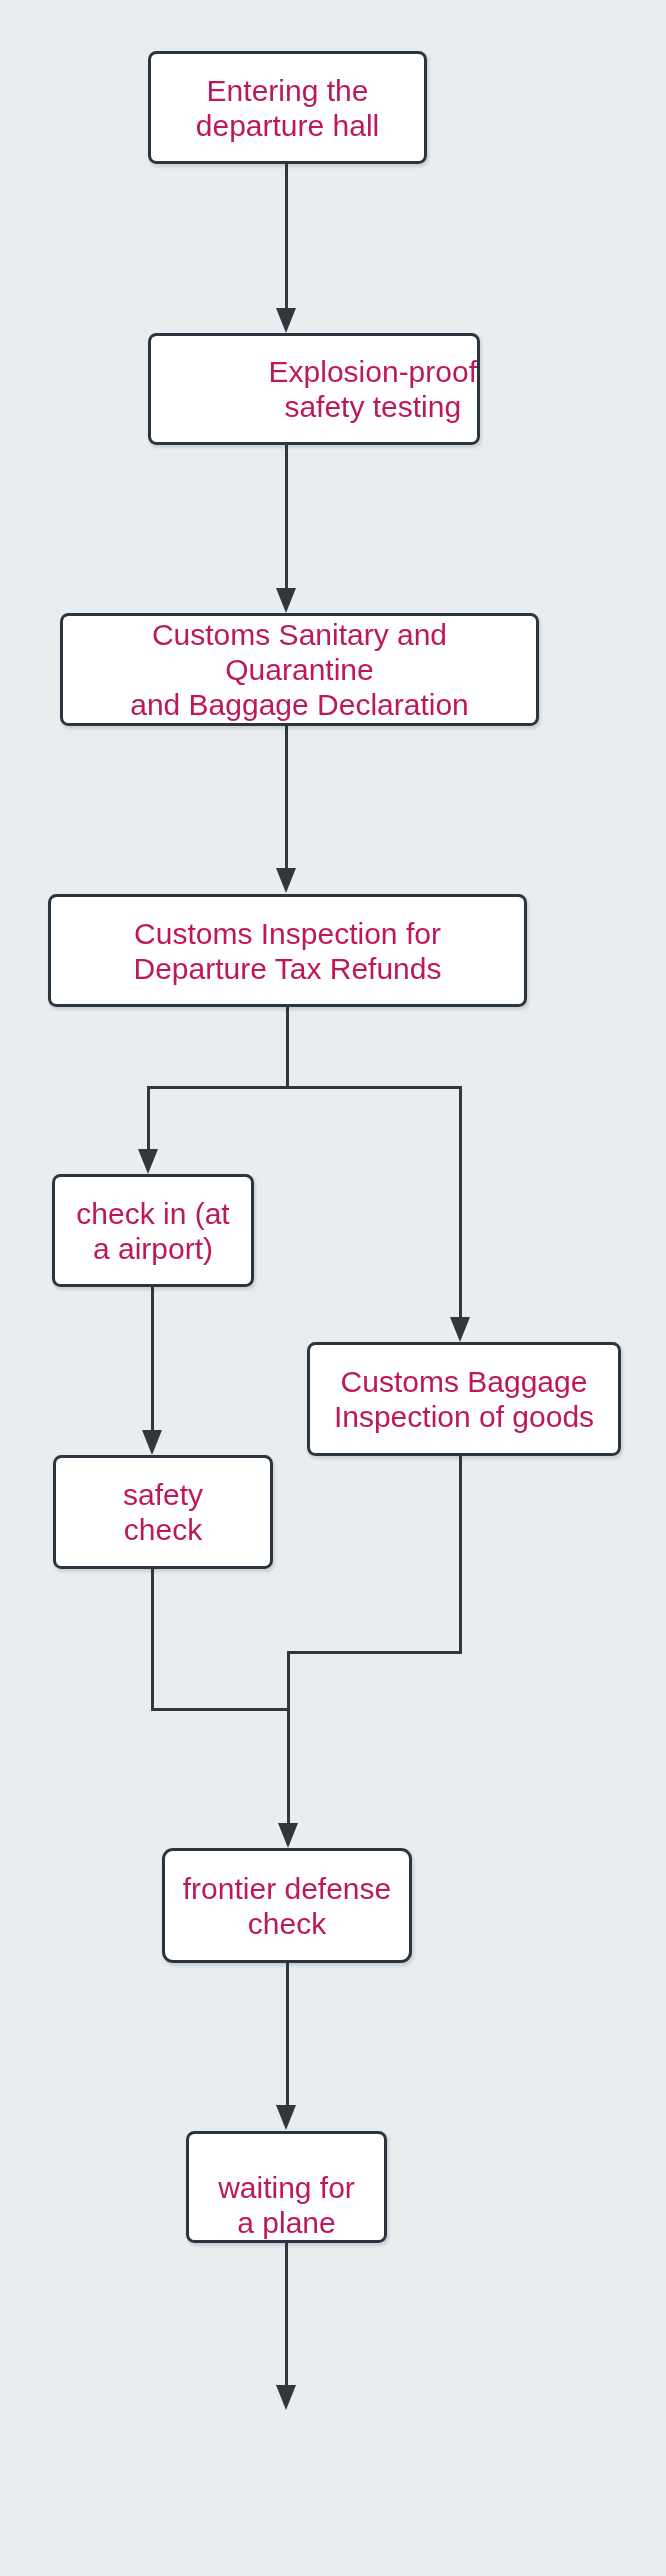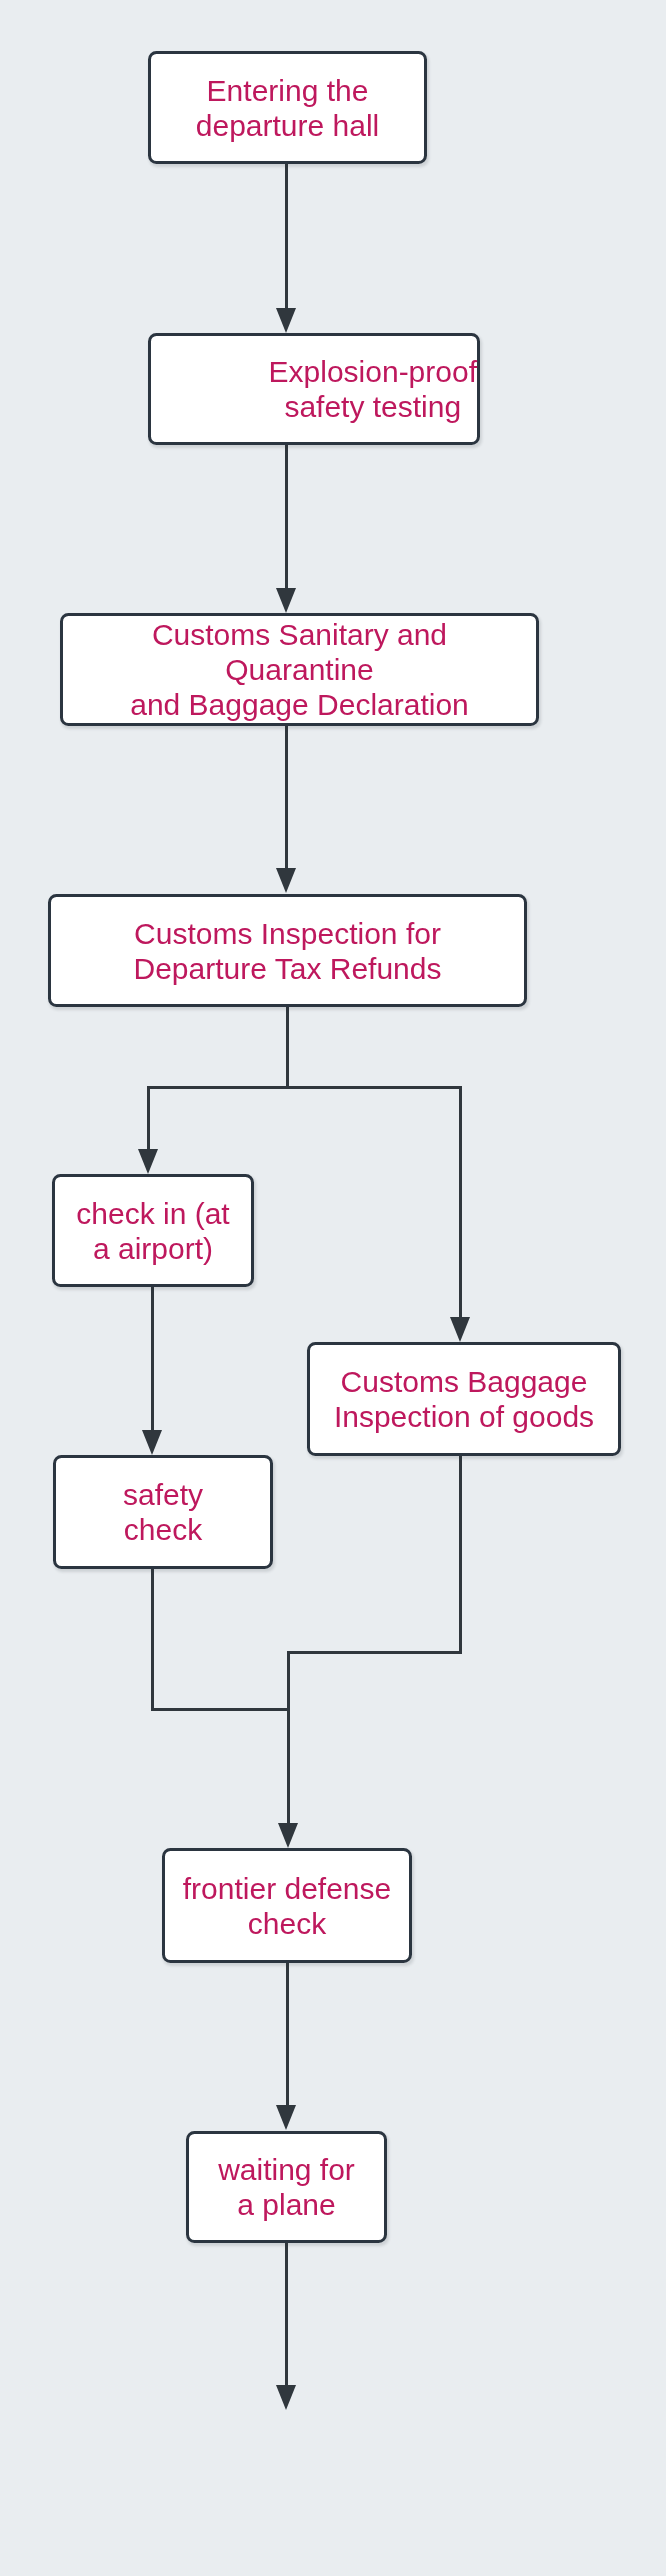--- a/index.html
+++ b/index.html
@@ -40,22 +40,22 @@
     border-top: 25px solid #30373d;
   }
   
   .n-entering   { left:148px; top:51px;   width:279px; height:113px; }
   .n-explosion  { left:148px; top:333px;  width:332px; height:112px;justify-content:flex-end; }
   .n-sanitary   { left:48px;  top:613px;  width:479px; height:113px;margin-left:12px; }
   .n-taxrefund  { left:48px;  top:894px; width:479px; height:113px; }
   .n-checkin    { left:52px;  top:1174px; width:202px; height:113px; }
   .n-baggage    { left:295px; top:1342px; width:314px; height:114px;margin-left:12px; }
   .n-safety     { left:53px;  top:1455px; width:220px; height:114px; }
-  .n-frontier   { left:162px; top:1848px; width:250px; height:115px; }
-  .n-waiting    { left:186px; top:2131px; width:201px; height:112px; }
+  .n-frontier   { left:162px; top:1848px; width:250px; height:115px;border-radius:11px; }
+  .n-waiting    { left:186px; top:2131px; width:201px; height:112px;align-items:flex-end; }
   .n-board      { left:187px; top:2410px; width:199px; height:114px; }
   
   .e1  { left:285px; top:164px;  height:147px; }
   .e1a { left:276px; top:308px; }
   .e2  { left:285px; top:445px;  height:145px; }
   .e2a { left:276px; top:588px; }
   .e3  { left:285px; top:726px; height:145px; }
   .e3a { left:276px; top:868px; }
   .e4stem  { left:286px; top:1007px; height:82px; }
   .e4h     { left:149px; top:1086px; width:313px; }

